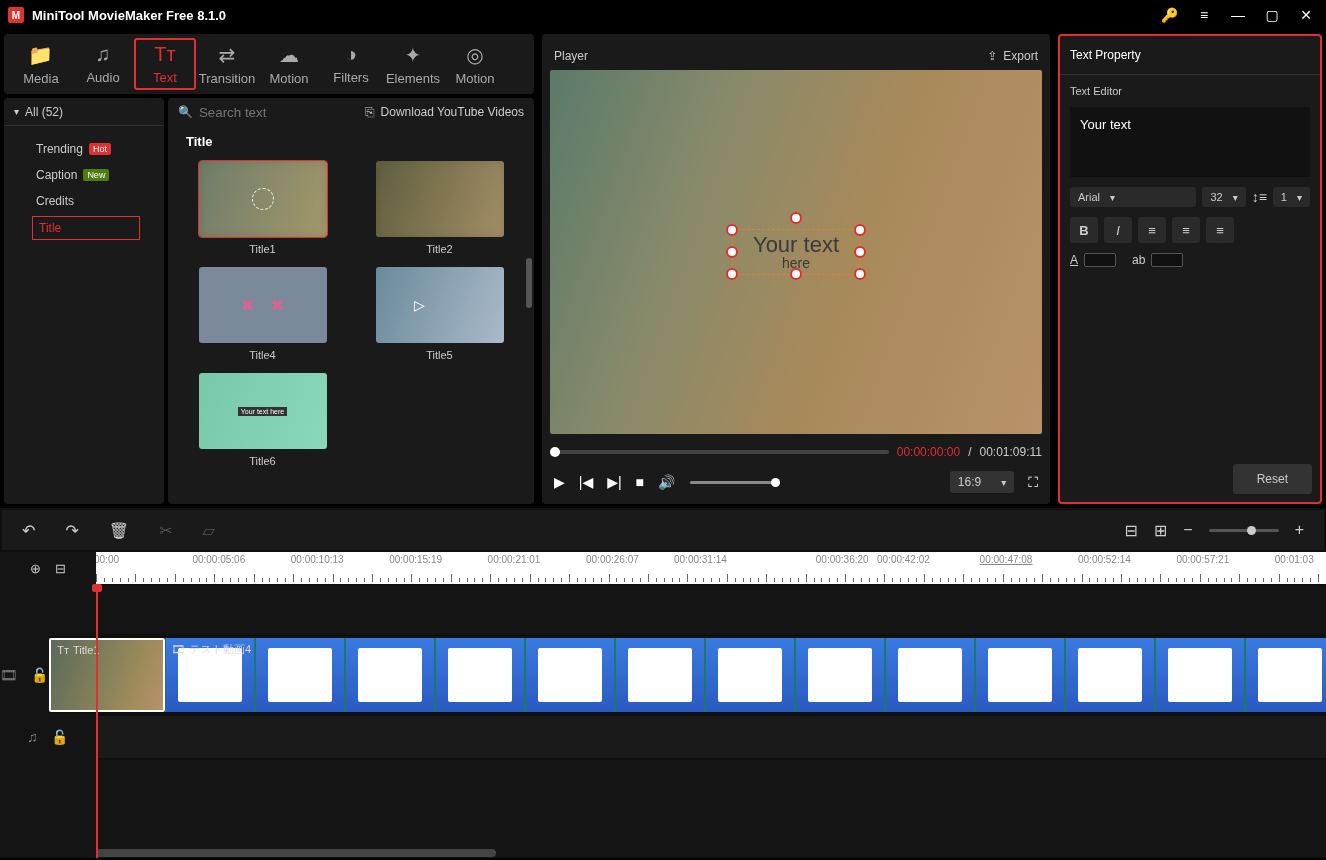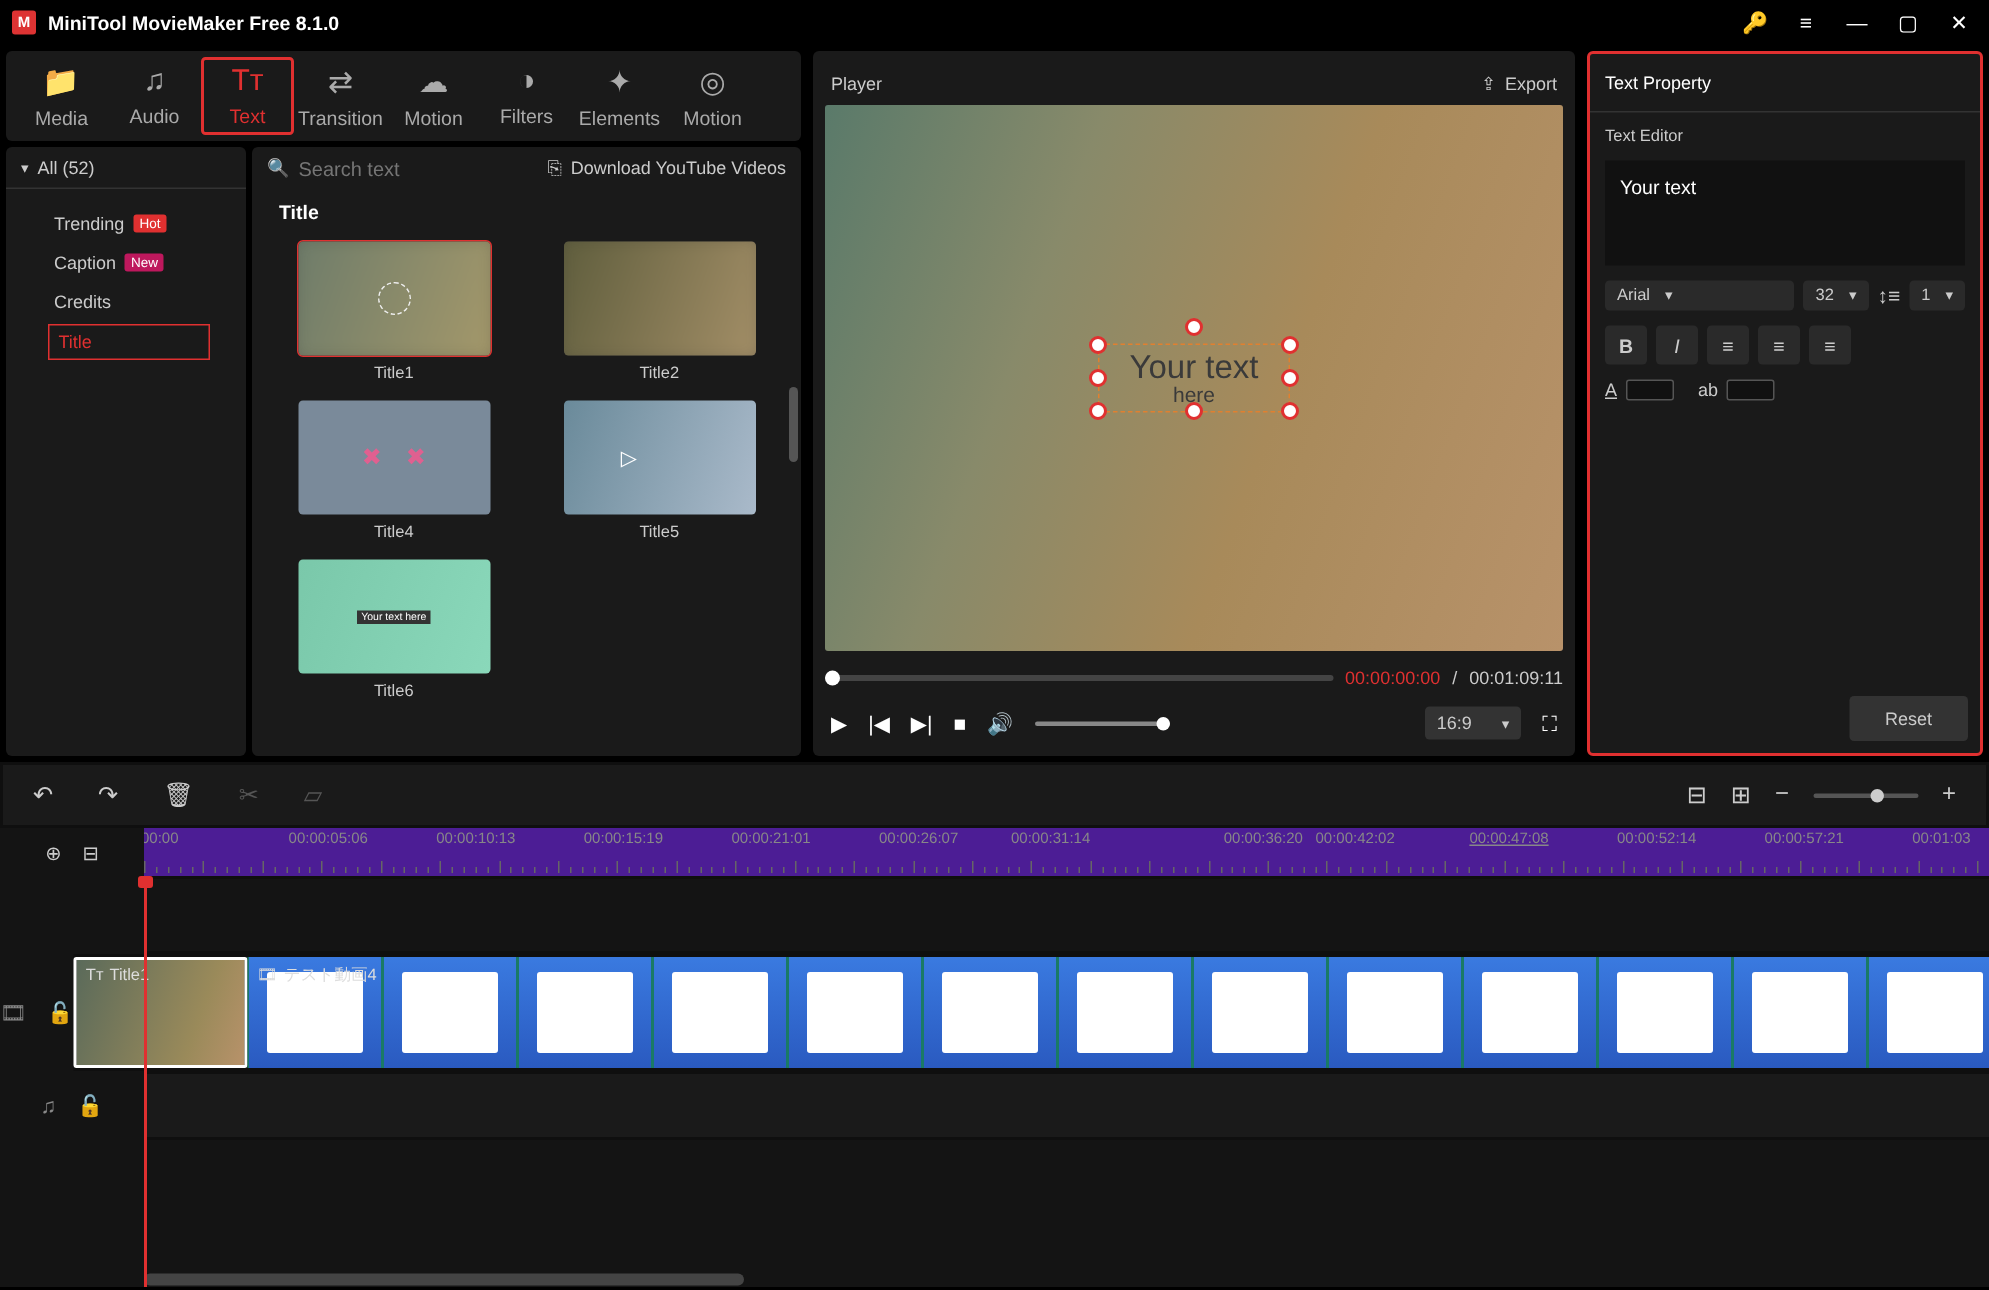--- a/index.html
+++ b/index.html
@@ -22,21 +22,21 @@
 .tool-item .label { font-size: 13px; }
 
 .browser-row { display: flex; flex: 1; gap: 4px; margin: 0 4px 4px 4px; min-height: 0;}
 .sidebar { width: 160px; background: #1a1a1a; border-radius: 4px; display: flex; flex-direction: column; }
 .sidebar-head { height: 28px; display: flex; align-items: center; padding: 0 10px; border-bottom: 1px solid #333; }
 .sidebar-head .chev { margin-right: 6px; font-size: 10px;}
 .sidebar-items { padding: 10px 0; }
 .sidebar-item { padding: 6px 18px 6px 32px; cursor: pointer; display: flex; align-items: center; gap: 6px; }
 .sidebar-item.active { border: 1px solid #e03030; color: #e03030; margin: 2px 24px 2px 28px; padding: 4px 6px; }
 .badge { font-size: 9px; padding: 1px 4px; border-radius: 2px; background: #e03030; color: #fff; }
-.badge.new { background: #be185d; }
+.badge.new { background: #4d7c0f; }
 .browser { flex: 1; background: #1a1a1a; border-radius: 4px; display: flex; flex-direction: column; position: relative;}
 .browser-header { height: 28px; display: flex; align-items: center; padding: 0 10px; gap: 6px; }
 .browser-header input { background: transparent; border: none; color: #ccc; outline: none; width: 120px;}
 .browser-header .dl { margin-left: auto; display: flex; align-items: center; gap: 6px;}
 .section-title { padding: 8px 18px 4px 18px; color: #fff; font-size: 13px; font-weight: bold;}
 .thumb-grid { display: grid; grid-template-columns: 1fr 1fr; gap: 12px 24px; padding: 8px 18px; overflow: hidden;}
 .thumb-cell { display: flex; flex-direction: column; align-items: center; gap: 6px;}
 .thumb { width: 128px; height: 76px; border-radius: 3px; background: #333; position: relative; overflow: hidden;}
 .thumb.selected { outline: 1px solid #e03030; }
 .thumb-label { font-size: 11px; }
@@ -76,21 +76,21 @@
 
 .timeline { height: 350px; background: #0f0f0f; display: flex; flex-direction: column; }
 .tl-tools { height: 40px; background: #1a1a1a; display: flex; align-items: center; padding: 0 20px; gap: 30px; margin: 2px;}
 .tl-tool { font-size: 16px; cursor: pointer; color: #ccc;}
 .tl-tool.dim { color: #555; }
 .tl-right { margin-left: auto; display: flex; align-items: center; gap: 16px;}
 .zoom-track { width: 70px; height: 3px; background: #555; position: relative; border-radius: 2px;}
 .zoom-head { width: 9px; height: 9px; background: #ccc; border-radius: 50%; position: absolute; left: 55%; top: -3px;}
 .ruler-row { display: flex; height: 32px; }
 .track-head-col { width: 96px; background: #141414; }
-.ruler { flex: 1; background: #4c1d95; position: relative; overflow: hidden;}
+.ruler { flex: 1; background: #ffffff; position: relative; overflow: hidden;}
 .tick-label { position: absolute; top: 2px; font-size: 10px; color: #888; transform: translateX(-2px);}
 .ticks { position: absolute; bottom: 2px; left: 0; right: 0; height: 12px;}
 .tick { position: absolute; bottom: 0; width: 1px; height: 4px; background: #666;}
 .tick.major { height: 8px; }
 .playhead { position: absolute; top: 0; bottom: 0; width: 2px; background: #e03030; left: 96px; z-index: 5;}
 .playhead::before { content:''; position:absolute; top:0; left:-4px; width:10px; height:8px; background:#e03030; border-radius: 2px;}
 .tracks-wrap { flex: 1; position: relative; display: flex; flex-direction: column; overflow: hidden;}
 .track-row { display: flex; height: 78px; position: relative;}
 .track-row.audio { height: 46px; }
 .track-head { width: 96px; background: #141414; display: flex; align-items: center; justify-content: center; gap: 14px; color: #888; font-size: 14px;}

